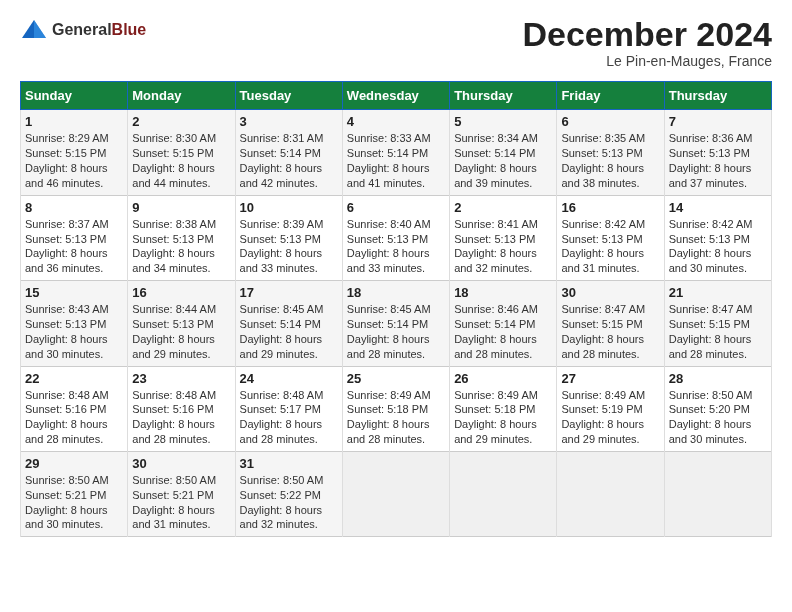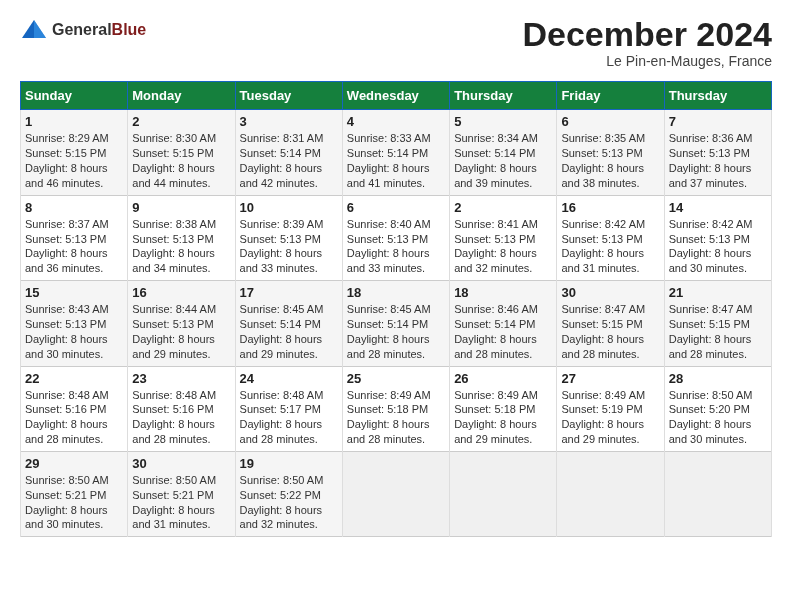--- a/index.html
+++ b/index.html
@@ -174,21 +174,21 @@
           <td><span class="day-num">23</span><span class="cell-text">Sunrise: 8:48 AM<br>Sunset: 5:16 PM<br>Daylight: 8 hours and 28 minutes.</span></td>
           <td><span class="day-num">24</span><span class="cell-text">Sunrise: 8:48 AM<br>Sunset: 5:17 PM<br>Daylight: 8 hours and 28 minutes.</span></td>
           <td><span class="day-num">25</span><span class="cell-text">Sunrise: 8:49 AM<br>Sunset: 5:18 PM<br>Daylight: 8 hours and 28 minutes.</span></td>
           <td><span class="day-num">26</span><span class="cell-text">Sunrise: 8:49 AM<br>Sunset: 5:18 PM<br>Daylight: 8 hours and 29 minutes.</span></td>
           <td><span class="day-num">27</span><span class="cell-text">Sunrise: 8:49 AM<br>Sunset: 5:19 PM<br>Daylight: 8 hours and 29 minutes.</span></td>
           <td><span class="day-num">28</span><span class="cell-text">Sunrise: 8:50 AM<br>Sunset: 5:20 PM<br>Daylight: 8 hours and 30 minutes.</span></td>
         </tr>
         <tr>
           <td><span class="day-num">29</span><span class="cell-text">Sunrise: 8:50 AM<br>Sunset: 5:21 PM<br>Daylight: 8 hours and 30 minutes.</span></td>
           <td><span class="day-num">30</span><span class="cell-text">Sunrise: 8:50 AM<br>Sunset: 5:21 PM<br>Daylight: 8 hours and 31 minutes.</span></td>
-          <td><span class="day-num">19</span><span class="cell-text">Sunrise: 8:50 AM<br>Sunset: 5:22 PM<br>Daylight: 8 hours and 32 minutes.</span></td>
+          <td><span class="day-num">31</span><span class="cell-text">Sunrise: 8:50 AM<br>Sunset: 5:22 PM<br>Daylight: 8 hours and 32 minutes.</span></td>
           <td class="empty-cell"></td>
           <td class="empty-cell"></td>
           <td class="empty-cell"></td>
           <td class="empty-cell"></td>
         </tr>
       </tbody>
   </table>
 </div>
 
 </body></html>

